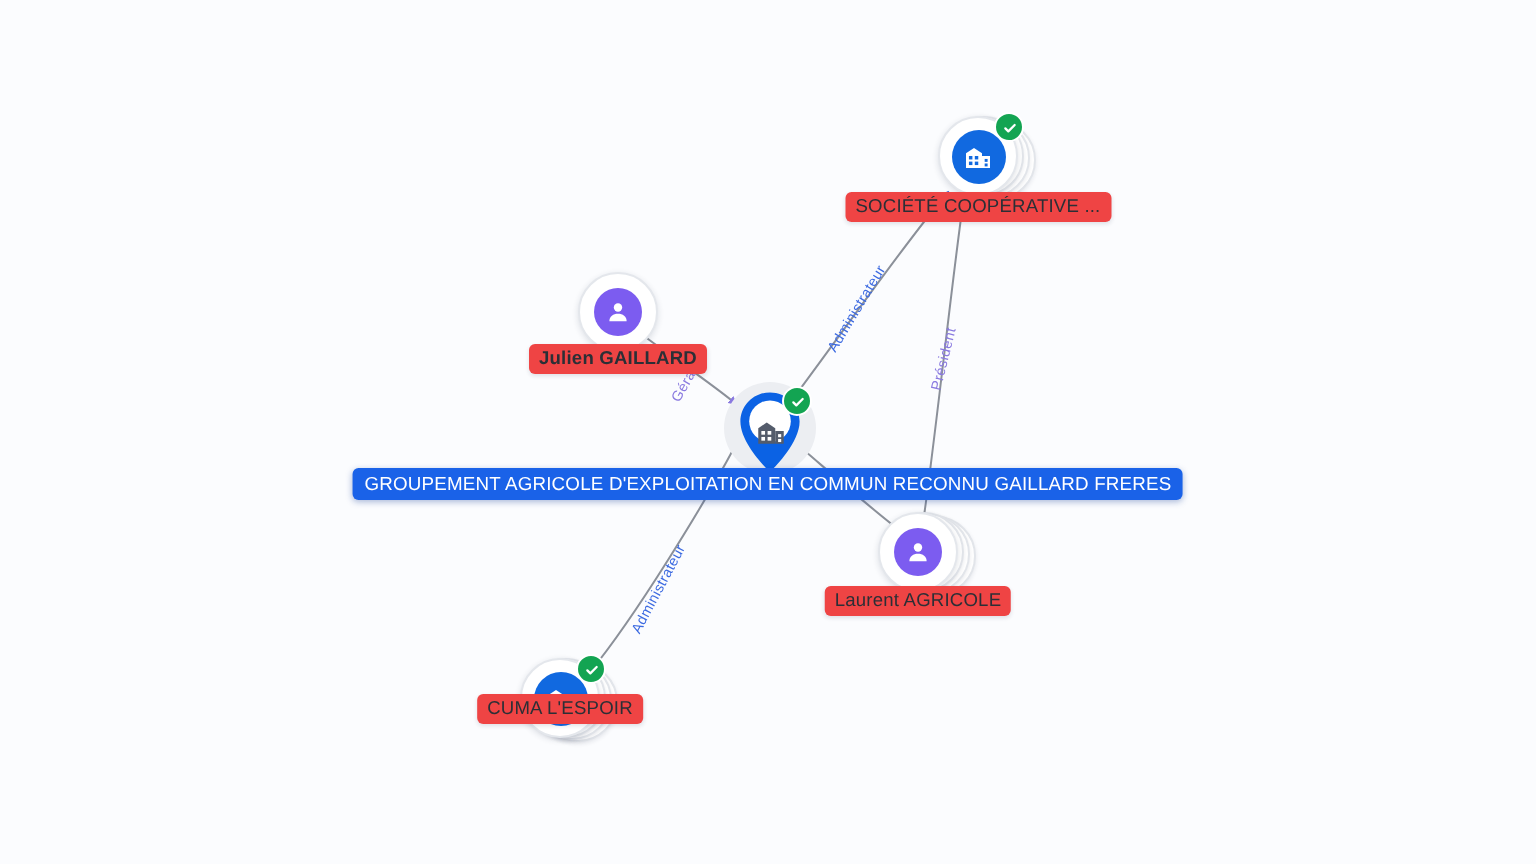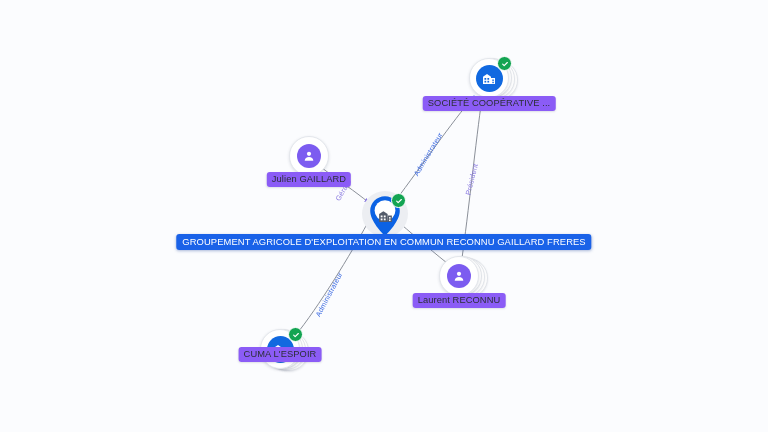--- a/index.html
+++ b/index.html
@@ -116,21 +116,21 @@
     justify-content: center;
     right: -1px;
     top: -1px;
   }
   .check-badge svg { display: block; }
 
   
   .node-label {
     position: absolute;
     transform: translate(-50%, 0);
-    background: #8b5cf6;
+    background: #ef4444;
     border-radius: 3px;
     padding: 2px 5px 3px 5px;
     font-size: 9.3px;
     color: #2b2f36;
     white-space: nowrap;
     box-shadow: 0 1px 2px rgba(30,40,70,.13);
     letter-spacing: .1px;
   }
   .node-label.selected {
     background: #1a62e8;
@@ -207,21 +207,21 @@
       <div class="disc">
         <div class="avatar-circle">
           <svg width="14" height="14" viewBox="0 0 24 24" aria-hidden="true">
             <circle cx="12" cy="8.2" r="3.6" fill="#ffffff"></circle>
             <path d="M4.6 20c0-4.1 3.3-6.4 7.4-6.4s7.4 2.3 7.4 6.4z" fill="#ffffff"></path>
           </svg>
         </div>
       </div>
     </div>
   </div>
-  <div class="node-label" style="left:309px; top:172px;">Julien GAILLARD</div>
+  <div class="node-label" style="left:309px; top:172px;font-weight:bold;">Julien GAILLARD</div>
 
   <div class="node" style="left:384px; top:214px;">
     <div class="node-visual">
       <div class="pin-halo"></div>
       <div class="pin-wrap">
         <svg width="36" height="46" viewBox="0 0 36 46" aria-hidden="true">
           <path d="M18 2.2c-8.2 0-14.8 6.5-14.8 14.6 0 10.3 12.1 22.6 14 24.4.5.5 1.1.5 1.6 0 1.9-1.8 14-14.1 14-24.4C32.8 8.7 26.2 2.2 18 2.2z" fill="#0b62e4"></path>
           <circle cx="18" cy="16.6" r="10.4" fill="#ffffff"></circle>
         </svg>
       </div>
@@ -254,21 +254,21 @@
       <div class="disc">
         <div class="avatar-circle">
           <svg width="14" height="14" viewBox="0 0 24 24" aria-hidden="true">
             <circle cx="12" cy="8.2" r="3.6" fill="#ffffff"></circle>
             <path d="M4.6 20c0-4.1 3.3-6.4 7.4-6.4s7.4 2.3 7.4 6.4z" fill="#ffffff"></path>
           </svg>
         </div>
       </div>
     </div>
   </div>
-  <div class="node-label" style="left:459px; top:293px;">Laurent RECONNU</div>
+  <div class="node-label" style="left:459px; top:293px;">Laurent AGRICOLE</div>
 
   <div class="node" style="left:280px; top:349px;">
     <div class="node-visual">
       <div class="stack s1"></div>
       <div class="stack s2"></div>
       <div class="stack s3"></div>
       <div class="disc">
         <div class="company-circle">
           <svg width="16" height="16" viewBox="0 0 24 24" aria-hidden="true">
             <path d="M3 21V10l6-4 6 4v11H3z" fill="#ffffff"></path>

